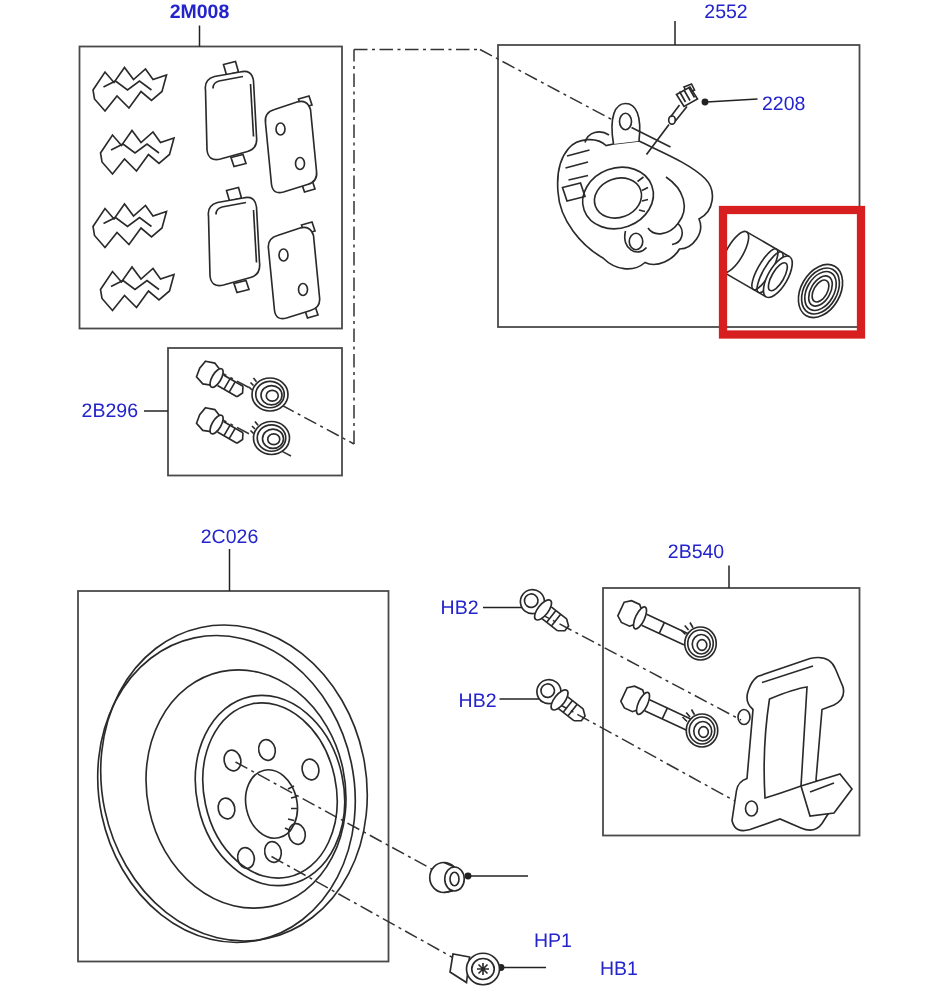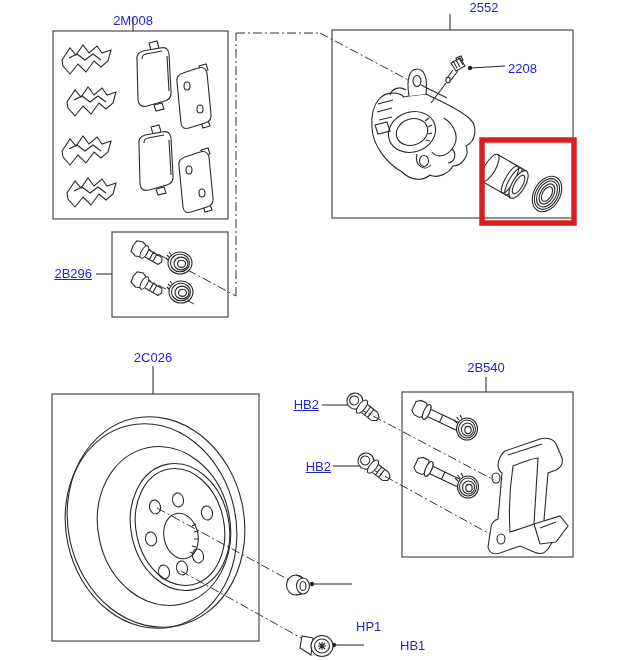--- a/index.html
+++ b/index.html
@@ -2,21 +2,21 @@
 <html><head>
 <meta charset="utf-8">
 <style>
   html,body{margin:0;padding:0;background:#fff;}
   #stage{position:relative;width:621px;height:660px;background:#ffffff;overflow:hidden;
          font-family:"Liberation Sans", sans-serif;}
   #art{position:absolute;left:0;top:0;}
   .plabel{position:absolute;color:#2424cc;font-size:13px;line-height:13px;
           white-space:nowrap;cursor:pointer;}
   .ctr{transform:translateX(-50%);}
-  .rgt{transform:translateX(-100%);text-decoration:underline;}
+  .rgt{transform:translateX(-100%);}
 </style>
 </head>
 <body>
 
 <div id="stage">
 
 <svg id="art" width="621" height="660" viewBox="0 0 621 660">
   <defs>
 
     <g id="clip">
@@ -232,23 +232,23 @@
   </g>
 
   <g stroke="#2a2a2a" fill="none" stroke-width="1.1">
     <path d="M313,638 L302,636 L300,648 L311,655 Z" fill="#fff"></path>
     <ellipse cx="322" cy="646" rx="11" ry="10.5" fill="#fff"></ellipse>
     <ellipse cx="322" cy="646" rx="7.5" ry="7"></ellipse>
     <path d="M319,643 L325,649 M325,643 L319,649 M322,642 L322,650 M318,646 L326,646"></path>
   </g>
 </svg>
 
-  <div class="plabel ctr" style="left:133px;top:14px;">2M008</div>
+  <div class="plabel ctr" style="left:133px;top:1px;font-weight:bold;">2M008</div>
   <div class="plabel ctr" style="left:450px;top:1px;margin-left:34px;">2552</div>
   <div class="plabel" style="left:508px;top:62px;">2208</div>
   <div class="plabel rgt" style="left:92px;top:267px;">2B296</div>
   <div class="plabel ctr" style="left:153px;top:351px;">2C026</div>
-  <div class="plabel ctr" style="left:486px;top:361px;">2B540</div>
+  <div class="plabel ctr" style="left:464px;top:361px;">2B540</div>
   <div class="plabel rgt" style="left:319px;top:398px;">HB2</div>
   <div class="plabel rgt" style="left:331px;top:460px;">HB2</div>
   <div class="plabel" style="left:356px;top:578px;margin-top:42px;">HP1</div>
   <div class="plabel" style="left:352px;top:639px;margin-left:48px;">HB1</div>
 </div>
 
 </body></html>

